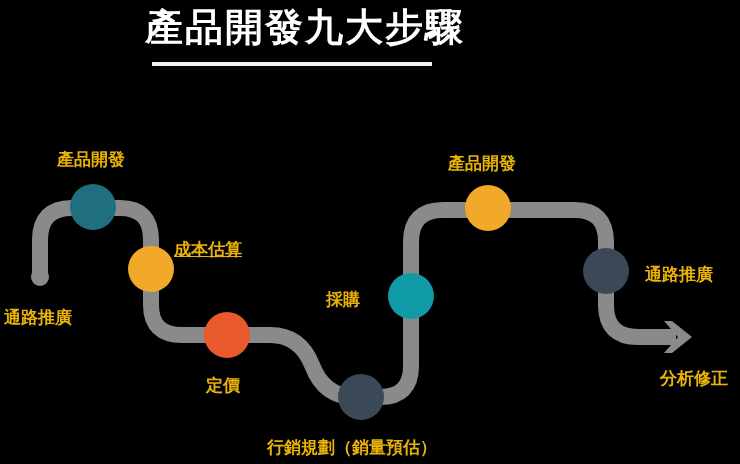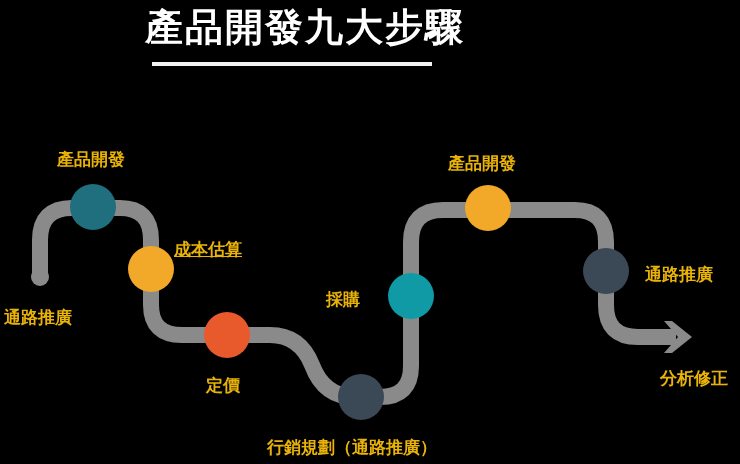--- a/index.html
+++ b/index.html
@@ -43,17 +43,17 @@
   <circle cx="361" cy="397" r="23" fill="#3b4856"></circle>
   <circle cx="411" cy="296" r="23" fill="#0f9aa6"></circle>
   <circle cx="488" cy="208" r="23" fill="#f2a829"></circle>
   <circle cx="606" cy="271" r="23" fill="#3b4856"></circle>
 </svg>
 
 <div class="label" style="left:4px; top:306px;">通路推廣</div>
 <div class="label" style="left:57px; top:148px;">產品開發</div>
 <div class="label" style="left:174px; top:238px;text-decoration:underline;">成本估算</div>
 <div class="label" style="left:206px; top:374px;">定價</div>
-<div class="label" style="left:267px; top:436px;">行銷規劃（通路推廣）</div>
+<div class="label" style="left:267px; top:436px;">行銷規劃（銷量預估）</div>
 <div class="label" style="left:326px; top:288px;">採購</div>
 <div class="label" style="left:448px; top:152px;">產品開發</div>
 <div class="label" style="left:645px; top:263px;">通路推廣</div>
 <div class="label" style="left:660px; top:367px;">分析修正</div>
 
 </body></html>

